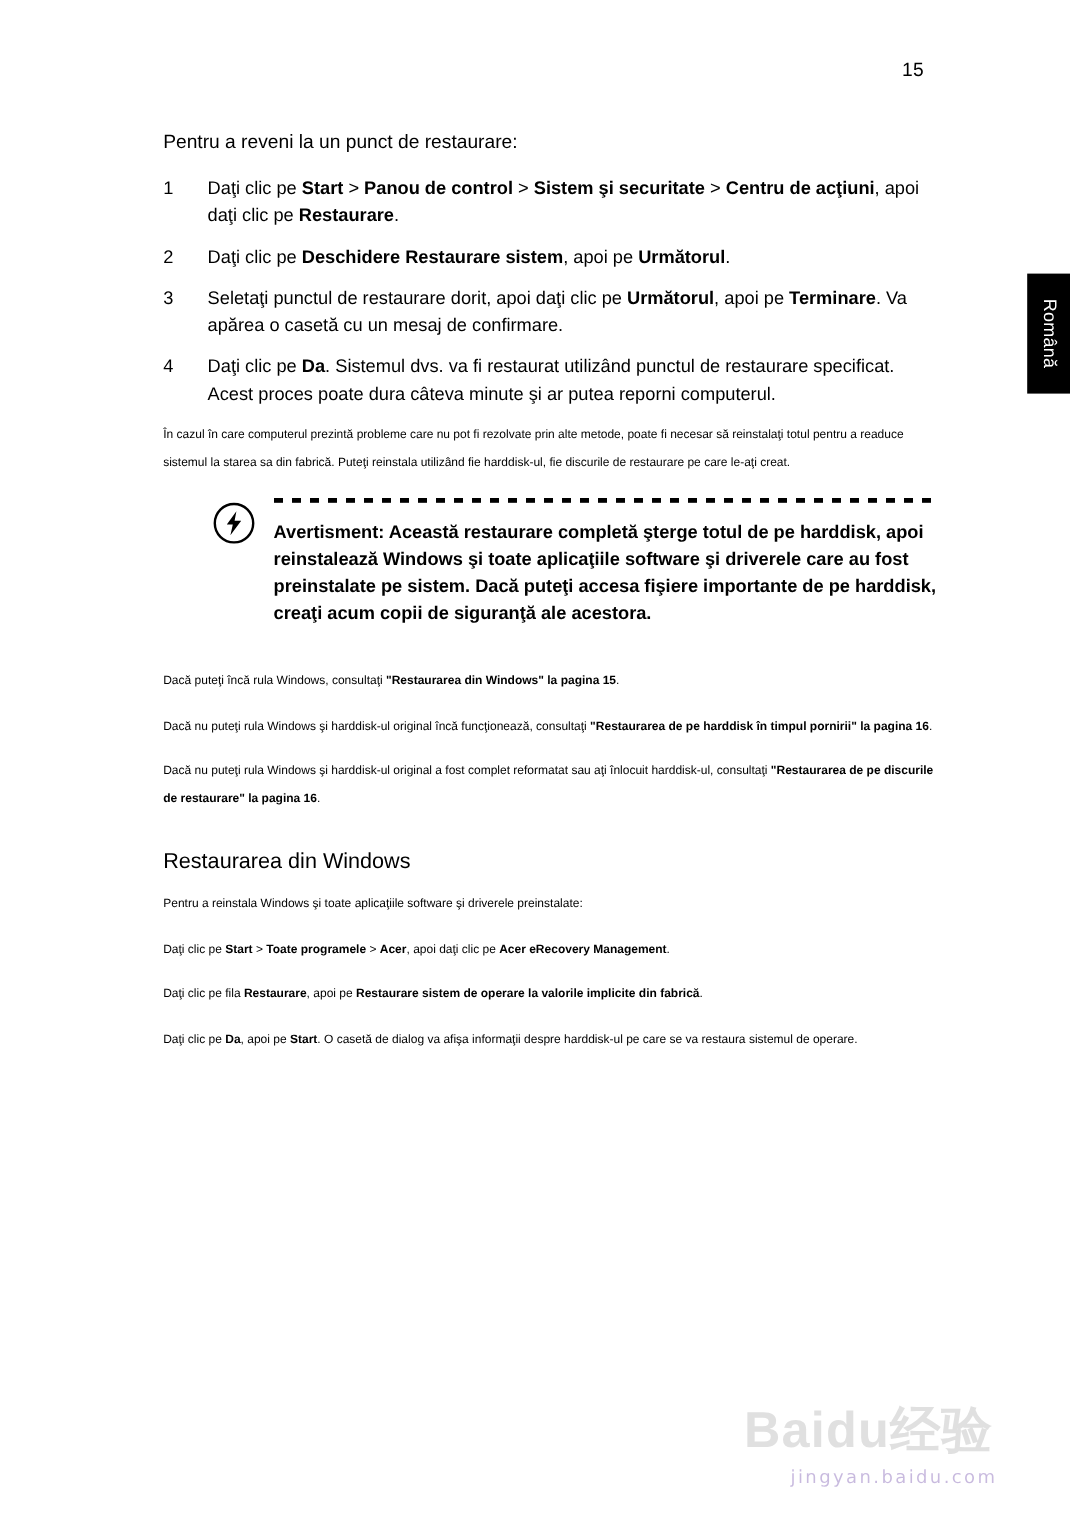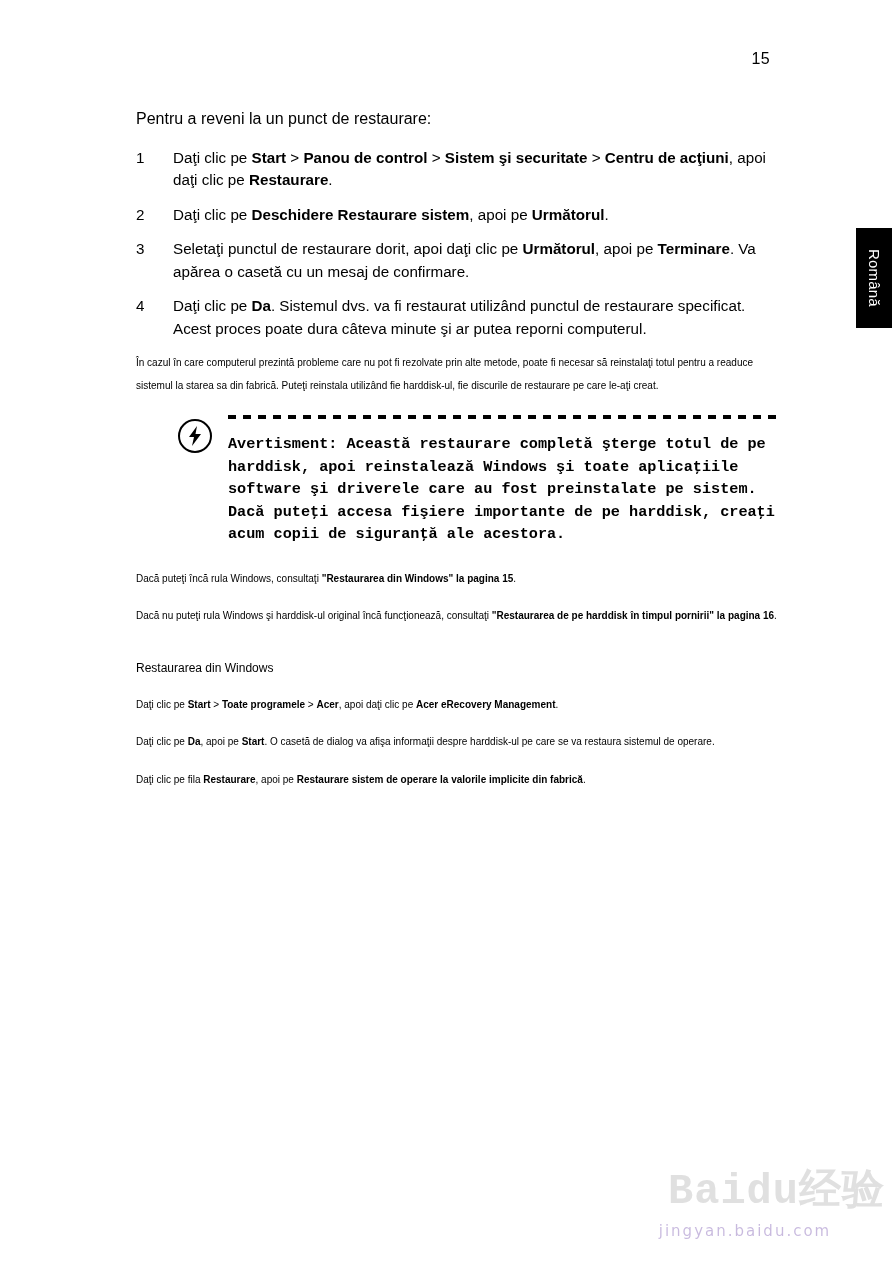--- a/index.html
+++ b/index.html
@@ -80,40 +80,39 @@
     flex: 1 1 auto;
   }
   h1.section {
     font-size: 23px;
     font-weight: normal;
     margin: 32px 0 16px 0;
     line-height: 28px;
     letter-spacing: -0.2px;
   }
   h2.subsection {
-    font-size: 12px;
+    font-size: 18px;
     font-weight: normal;
     margin: 28px 0 14px 0;
     line-height: 24px;
   }
   .para {
     margin-bottom: 15px;
     font-size: 10px;
     line-height: 22.5px;
   }
   b, .b {
     font-weight: bold;
   }
   
   .warning {
     position: relative;
     margin: 18px 0 22px 0;
     padding-left: 92px;
     min-height: 120px;
-    font-family: Liberation Mono, monospace;
   }
   .warn-icon {
     position: absolute;
     left: 42px;
     top: 4px;
     width: 34px;
     height: 34px;
     border: 2px solid #000;
     border-radius: 50%;
     box-sizing: border-box;
@@ -141,24 +140,23 @@
     width: 250px;
     height: 90px;
     opacity: 0.30;
     pointer-events: none;
   }
   .wm-main {
     font-size: 42px;
     font-weight: bold;
     color: #9a9a9a;
     letter-spacing: 1px;
-    font-family: Liberation Mono, monospace;
+    font-family: Liberation Sans, sans-serif;
     line-height: 48px;
     white-space: nowrap;
-    margin-left: 48px;
   }
   .wm-sub {
     font-size: 15px;
     color: #4c1d95;
     letter-spacing: 2px;
     font-family: "DejaVu Sans", sans-serif;
     margin-top: 6px;
     text-align: center;
     white-space: nowrap;
   }
@@ -206,29 +204,31 @@
           <polygon points="11,1 3,12 8,12 6,21 15,9 9.5,9" fill="#000"></polygon>
         </svg>
       </div>
       <div class="dotted-rule"></div>
       <div class="warn-text">Avertisment: Această restaurare completă şterge totul de pe harddisk, apoi reinstalează Windows şi toate aplicaţiile software şi driverele care au fost preinstalate pe sistem. Dacă puteţi accesa fişiere importante de pe harddisk, creaţi acum copii de siguranţă ale acestora.</div>
     </div>
 
     <div id="crossrefs">
         <p class="para"><span>Dacă puteţi încă rula Windows, consultaţi </span><span class="b">"Restaurarea din Windows" la pagina 15</span><span>.</span></p>
         <p class="para"><span>Dacă nu puteţi rula Windows şi harddisk-ul original încă funcţionează, consultaţi </span><span class="b">"Restaurarea de pe harddisk în timpul pornirii" la pagina 16</span><span>.</span></p>
+        <p class="para"><span>Dacă nu puteţi rula Windows şi harddisk-ul original a fost complet reformatat sau aţi înlocuit harddisk-ul, consultaţi </span><span class="b">"Restaurarea de pe discurile de restaurare" la pagina 16</span><span>.</span></p>
       </div>
 
     <h2 class="subsection">Restaurarea din Windows</h2>
 
+    <p class="para">Pentru a reinstala Windows şi toate aplicaţiile software şi driverele preinstalate:</p>
 
     <div id="sub-steps">
         <p class="para"><span>Daţi clic pe </span><span class="b">Start</span><span> &gt; </span><span class="b">Toate programele</span><span> &gt; </span><span class="b">Acer</span><span>, apoi daţi clic pe </span><span class="b">Acer eRecovery Management</span><span>.</span></p>
+        <p class="para"><span>Daţi clic pe fila </span><span class="b">Restaurare</span><span>, apoi pe </span><span class="b">Restaurare sistem de operare la valorile implicite din fabrică</span><span>.</span></p>
         <p class="para"><span>Daţi clic pe </span><span class="b">Da</span><span>, apoi pe </span><span class="b">Start</span><span>. O casetă de dialog va afişa informaţii despre harddisk-ul pe care se va restaura sistemul de operare.</span></p>
-        <p class="para"><span>Daţi clic pe fila </span><span class="b">Restaurare</span><span>, apoi pe </span><span class="b">Restaurare sistem de operare la valorile implicite din fabrică</span><span>.</span></p>
       </div>
 
   </div>
 
   <div class="watermark">
     <div class="wm-main">Baidu经验</div>
     <div class="wm-sub">jingyan.baidu.com</div>
   </div>
 
 </div>

